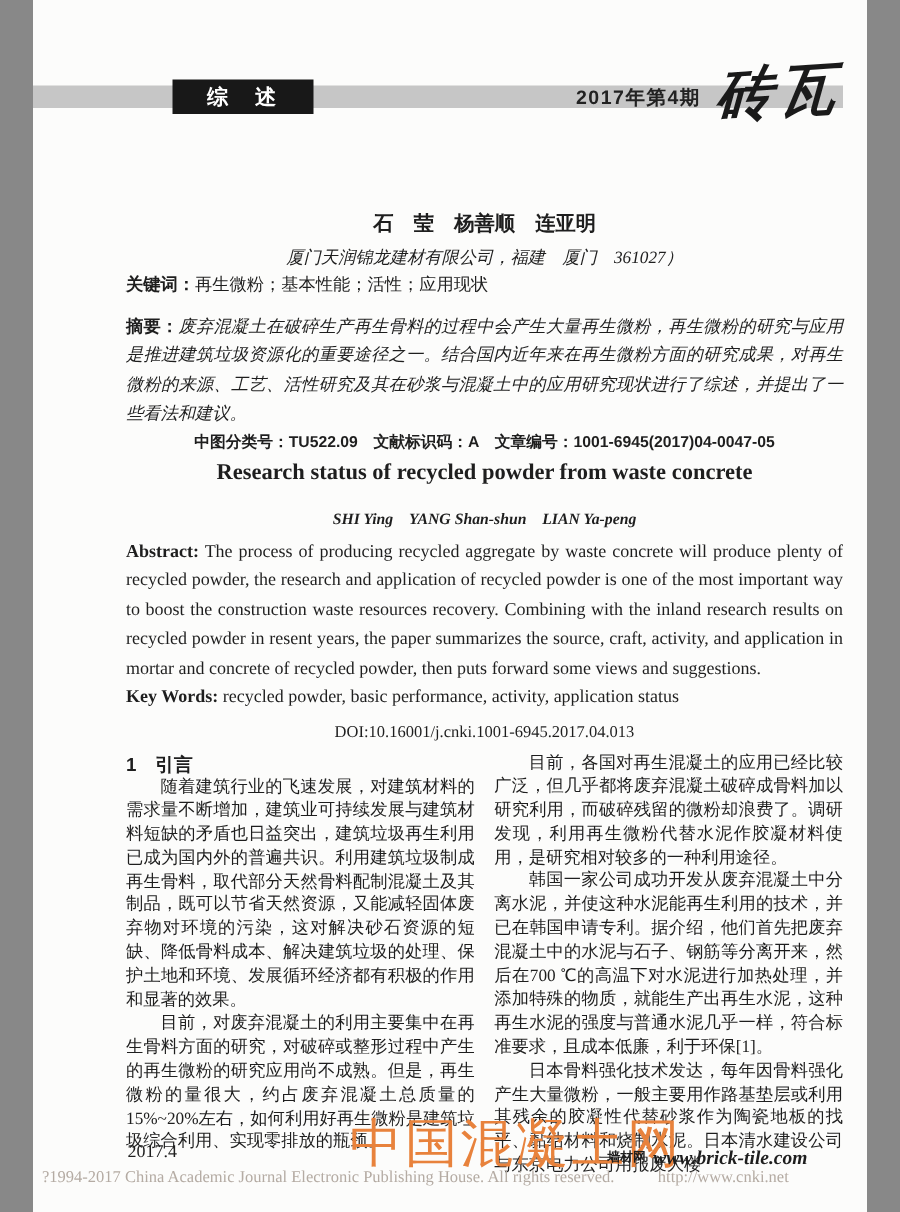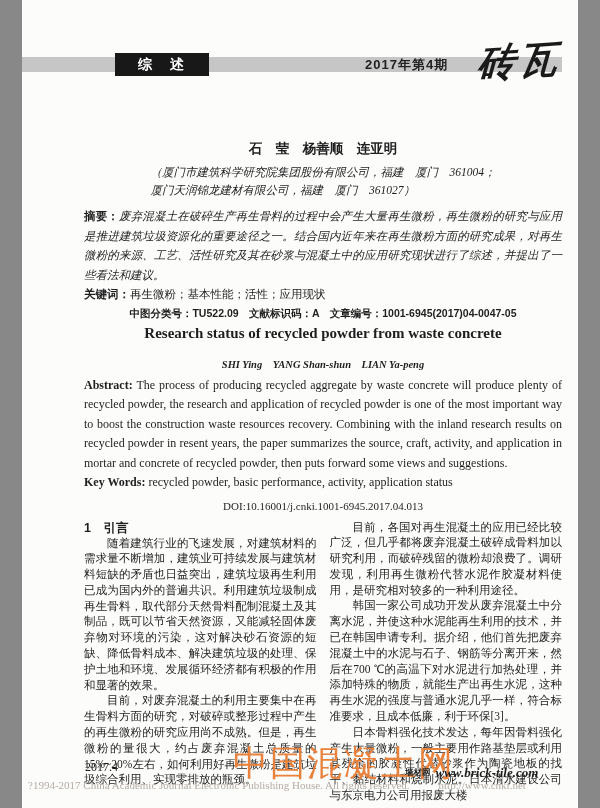--- a/index.html
+++ b/index.html
@@ -23,21 +23,21 @@
   .section-box {
     position: absolute; left: 93px; top: 53px;
     width: 94px; height: 23px;
     background: #181818; color: #ffffff;
     font-family: "Liberation Sans", sans-serif;
     font-weight: bold; font-size: 14px;
     text-align: center; line-height: 23px;
     letter-spacing: 2px;
   }
   .issue {
-    position: absolute; left: 343px; top: 56px;
+    position: absolute; left: 362px; top: 56px;
     font-family: "Liberation Sans", sans-serif;
     font-weight: bold; font-size: 13px; color: #222;
     letter-spacing: 1px;
   }
   .logo {
     position: absolute; left: 455px; top: 38px;
     font-family: "DejaVu Serif", serif;
     font-style: italic; font-weight: bold;
     font-size: 38px; color: #1a1a1a;
     transform: rotate(-4deg) skewX(-6deg);
@@ -126,30 +126,29 @@
   <div class="header-bar"></div>
   <div class="section-box">综　述</div>
   <div class="issue">2017年第4期</div>
   <div class="logo">砖瓦</div>
 
   <div class="main">
 
     <div class="authors">石　莹　杨善顺　连亚明</div>
 
     <div class="affiliation">
-      <div>（厦门市建筑科学研究院集团股份有限公司，福建　厦门　361004；</div>
       <div>厦门天润锦龙建材有限公司，福建　厦门　361027）</div>
+    </div>
+
+    <div class="cn-abs-block" style="margin-top:0;">
+      <span class="lbl-cn">关键词：</span><span>再生微粉；基本性能；活性；应用现状</span>
     </div>
 
     <div class="cn-abs-block">
       <span class="lbl-cn">摘要：</span><span class="kai">废弃混凝土在破碎生产再生骨料的过程中会产生大量再生微粉，再生微粉的研究与应用是推进建筑垃圾资源化的重要途径之一。结合国内近年来在再生微粉方面的研究成果，对再生微粉的来源、工艺、活性研究及其在砂浆与混凝土中的应用研究现状进行了综述，并提出了一些看法和建议。</span>
-    </div>
-
-    <div class="cn-abs-block" style="margin-top:0;">
-      <span class="lbl-cn">关键词：</span><span>再生微粉；基本性能；活性；应用现状</span>
     </div>
 
     <div class="meta-line">中图分类号：TU522.09　文献标识码：A　文章编号：1001-6945(2017)04-0047-05</div>
 
     <div class="en-title">Research status of recycled powder from waste concrete</div>
     <div class="en-authors">SHI Ying　YANG Shan-shun　LIAN Ya-peng</div>
 
     <div class="en-abs">
       <span class="lbl-en">Abstract:</span><span> The process of producing recycled aggregate by waste concrete will produce plenty of recycled powder, the research and application of recycled powder is one of the most important way to boost the construction waste resources recovery. Combining with the inland research results on recycled powder in resent years, the paper summarizes the source, craft, activity, and application in mortar and concrete of recycled powder, then puts forward some views and suggestions.</span>
     </div>
@@ -162,21 +161,21 @@
 
     <div class="columns">
       <div class="col">
         <div class="h-num">1　引言</div>
         <p>随着建筑行业的飞速发展，对建筑材料的需求量不断增加，建筑业可持续发展与建筑材料短缺的矛盾也日益突出，建筑垃圾再生利用已成为国内外的普遍共识。利用建筑垃圾制成再生骨料，取代部分天然骨料配制混凝土及其制品，既可以节省天然资源，又能减轻固体废弃物对环境的污染，这对解决砂石资源的短缺、降低骨料成本、解决建筑垃圾的处理、保护土地和环境、发展循环经济都有积极的作用和显著的效果。</p>
         <p>目前，对废弃混凝土的利用主要集中在再生骨料方面的研究，对破碎或整形过程中产生的再生微粉的研究应用尚不成熟。但是，再生微粉的量很大，约占废弃混凝土总质量的15%~20%左右，如何利用好再生微粉是建筑垃圾综合利用、实现零排放的瓶颈。</p>
 
       </div>
       <div class="col">
         <p>目前，各国对再生混凝土的应用已经比较广泛，但几乎都将废弃混凝土破碎成骨料加以研究利用，而破碎残留的微粉却浪费了。调研发现，利用再生微粉代替水泥作胶凝材料使用，是研究相对较多的一种利用途径。</p>
-        <p>韩国一家公司成功开发从废弃混凝土中分离水泥，并使这种水泥能再生利用的技术，并已在韩国申请专利。据介绍，他们首先把废弃混凝土中的水泥与石子、钢筋等分离开来，然后在700 ℃的高温下对水泥进行加热处理，并添加特殊的物质，就能生产出再生水泥，这种再生水泥的强度与普通水泥几乎一样，符合标准要求，且成本低廉，利于环保[3]。</p>
+        <p>韩国一家公司成功开发从废弃混凝土中分离水泥，并使这种水泥能再生利用的技术，并已在韩国申请专利。据介绍，他们首先把废弃混凝土中的水泥与石子、钢筋等分离开来，然后在700 ℃的高温下对水泥进行加热处理，并添加特殊的物质，就能生产出再生水泥，这种再生水泥的强度与普通水泥几乎一样，符合标准要求，且成本低廉，利于环保[1]。</p>
         <p>日本骨料强化技术发达，每年因骨料强化产生大量微粉，一般主要用作路基垫层或利用其残余的胶凝性代替砂浆作为陶瓷地板的找平、黏结材料和烧制水泥。日本清水建设公司与东京电力公司用报废大楼</p>
       </div>
     </div>
   </div>
 
   <div class="footer-date">2017.4</div>
   <div class="watermark">中国混凝土网</div>
   <div class="site">
     <span class="site-cn">墙材网</span><span class="site-url">www.brick-tile.com</span>
   </div>

